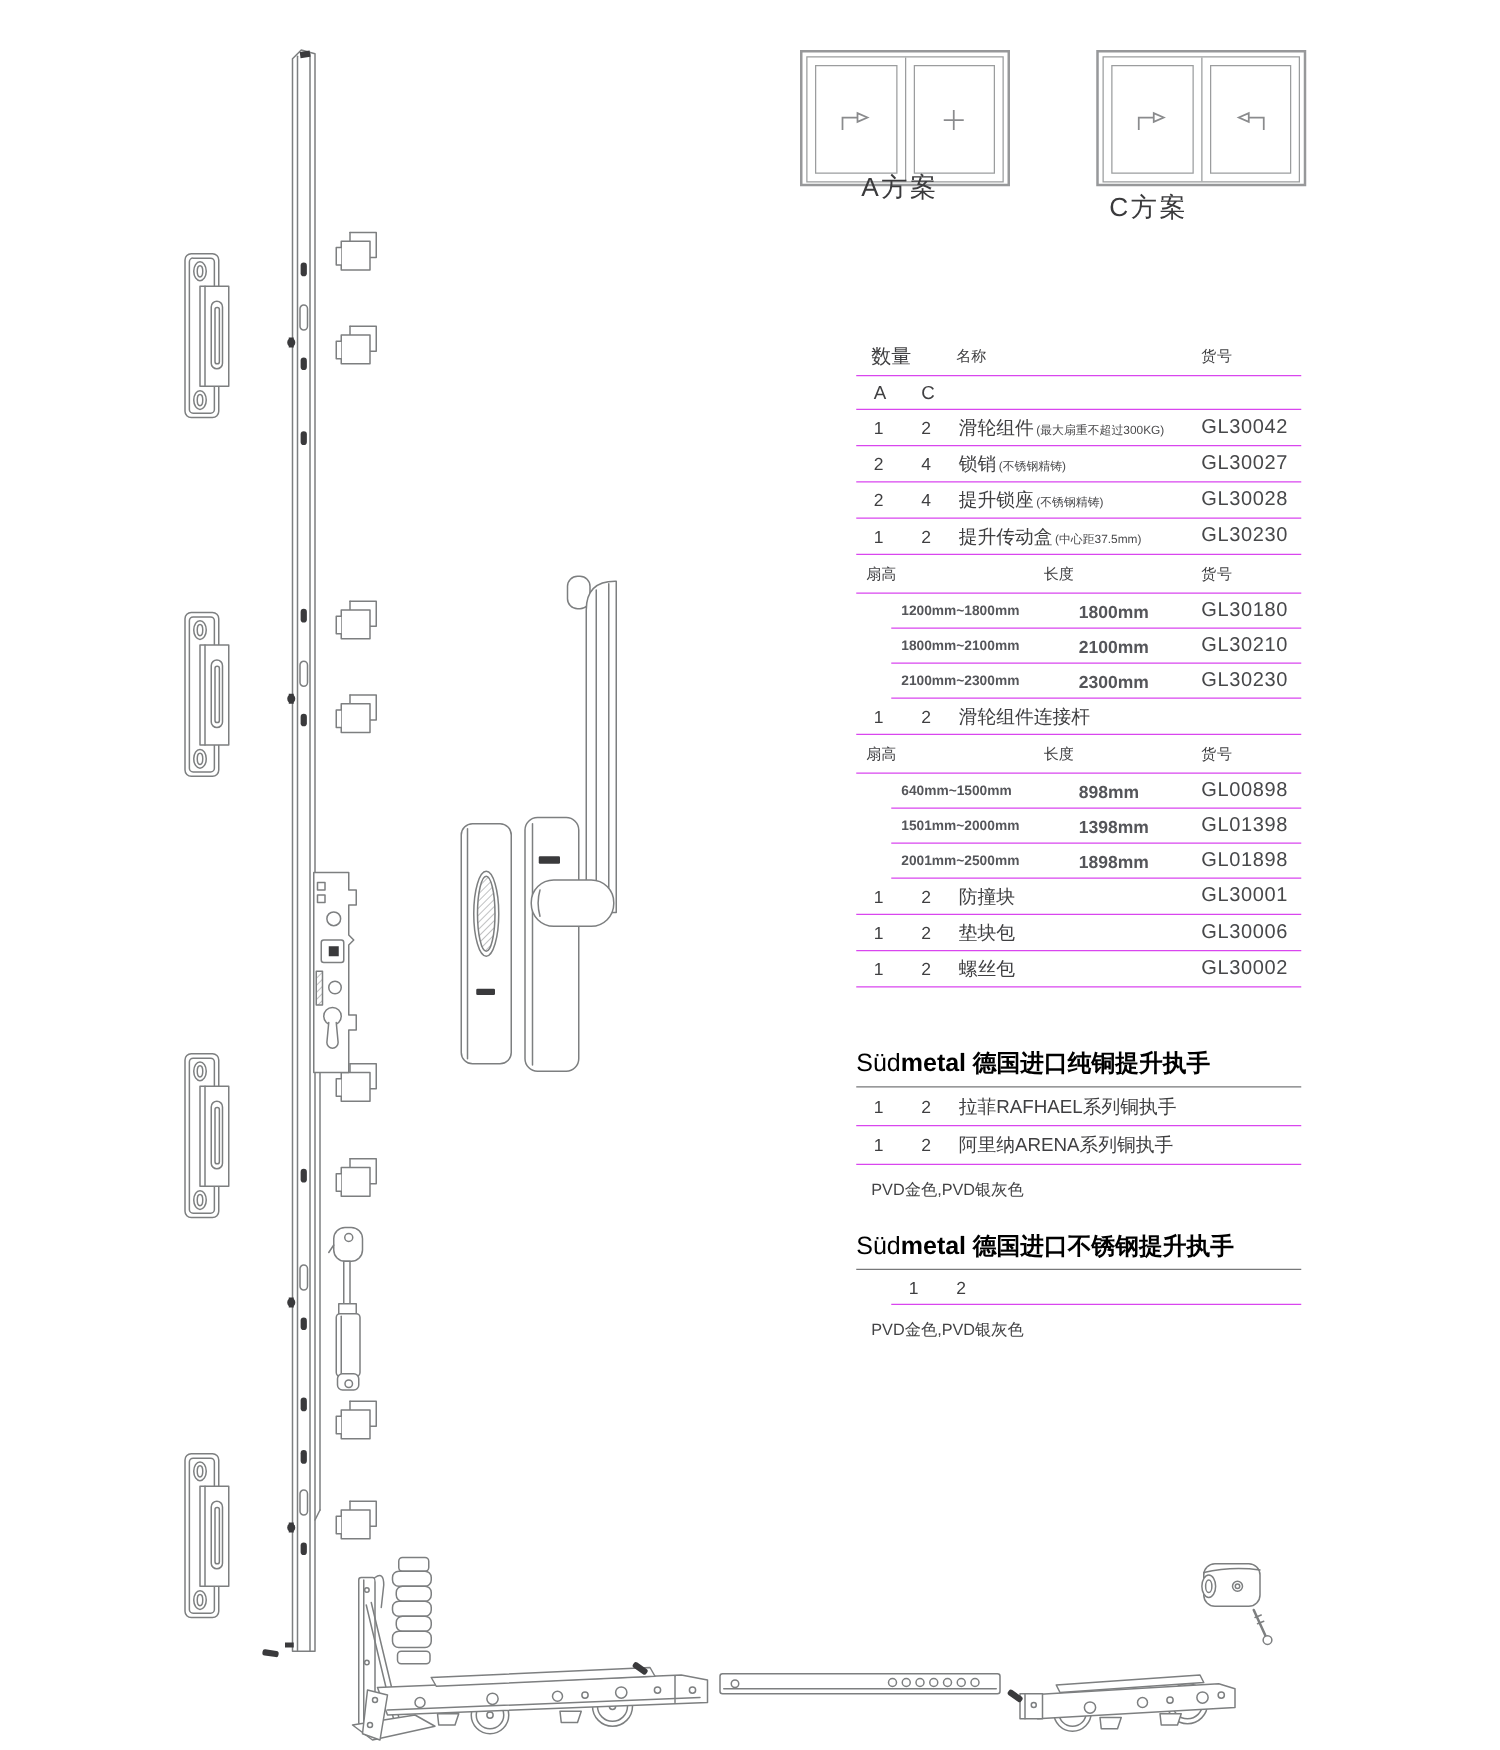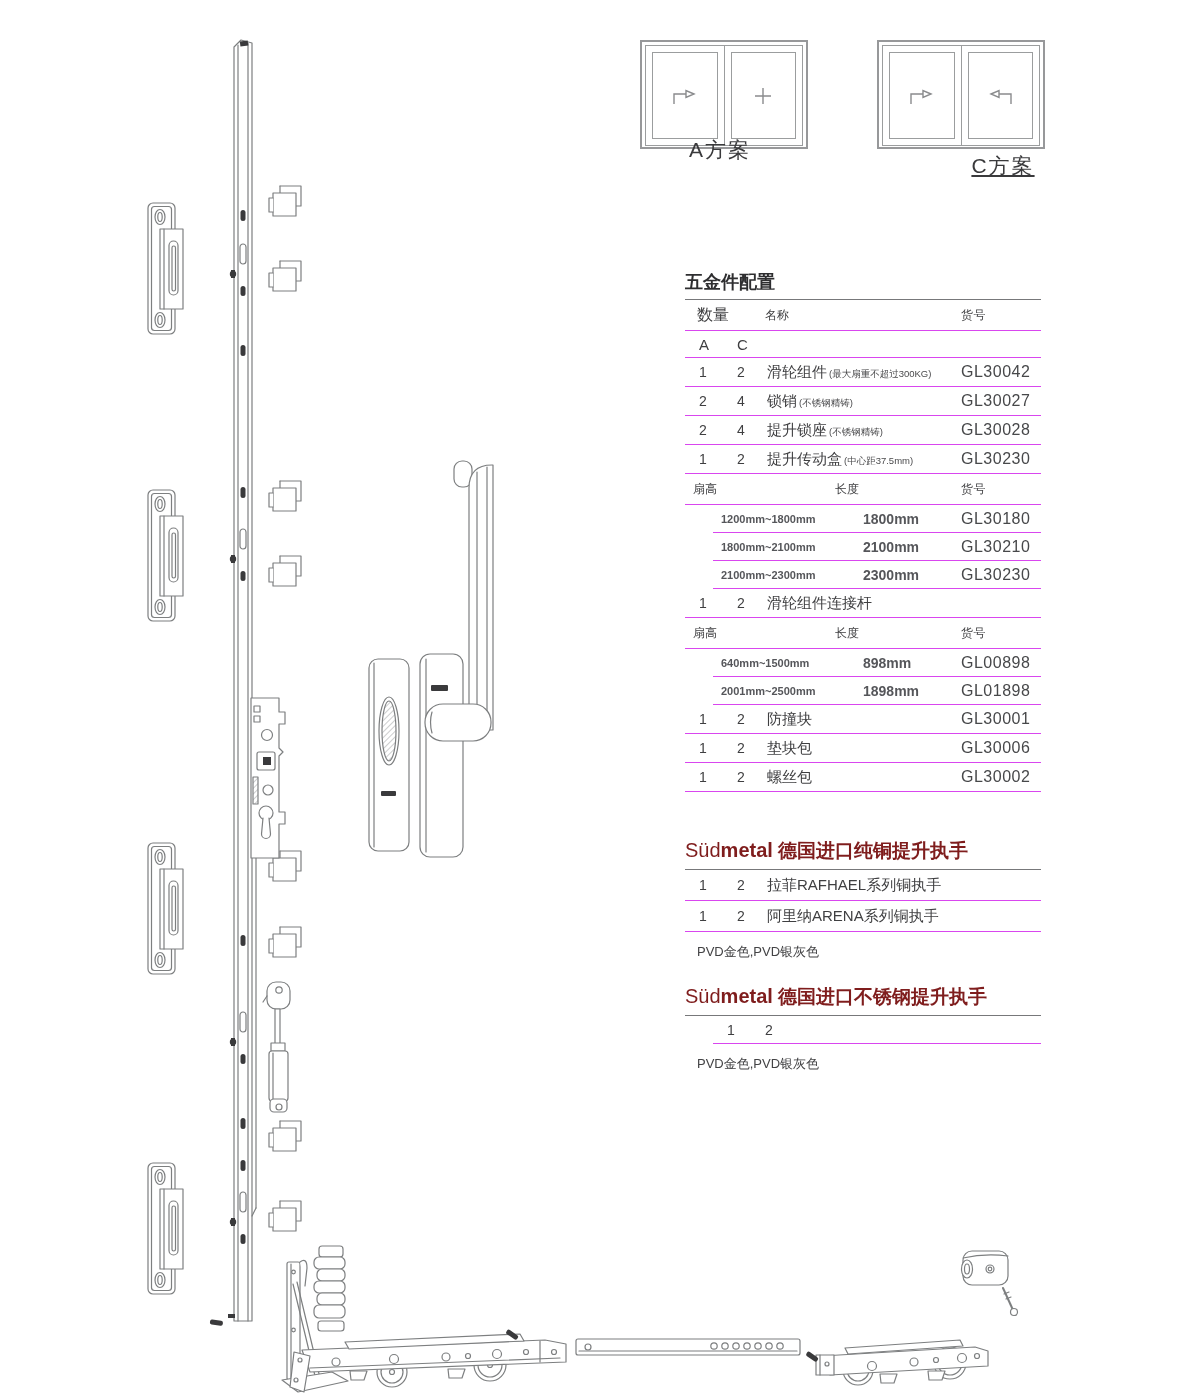--- a/index.html
+++ b/index.html
@@ -27,21 +27,21 @@
   .c-c{width:30px;font-size:14px;}
   .c-name{flex:1;font-size:15px;white-space:nowrap;}
   .c-name .note{font-size:9.5px;color:#4a4a4c;margin-left:2px;}
   .c-code{width:80px;font-size:16px;color:#47484a;letter-spacing:0.5px;}
   .c-sash{width:142px;padding-left:8px;font-size:11px;font-weight:bold;color:#55565a;}
   .c-len{flex:1;font-size:14px;font-weight:bold;color:#55565a;}
   .h16{font-size:12px;font-weight:normal;color:#3f3f41;}
   .r30{height:30px;} .r28{height:28px;} .r27{height:27px;margin-left:28px;} .r26{height:26px;}
   
   .brand-sec{position:absolute;left:685px;width:356px;}
-  .brand-head{font-size:19px;font-weight:bold;color:#7f1d1d;padding-bottom:5px;border-bottom:1.5px solid #77787a;white-space:nowrap;}
+  .brand-head{font-size:19px;font-weight:bold;color:#000000;padding-bottom:5px;border-bottom:1.5px solid #77787a;white-space:nowrap;}
   .brand-light{font-weight:normal;font-size:20px;}
   .brand-bold{font-weight:bold;font-size:20px;}
   .finish-note{font-size:13px;color:#434345;padding-left:12px;margin-top:11px;}
   
   .draw{position:absolute;left:0;top:0;}
 </style>
 </head>
 <body>
 
 <svg class="draw" width="1200" height="1400" viewBox="0 0 1200 1400" stroke="#7d7f80" stroke-width="1.2" fill="none" stroke-linejoin="round" stroke-linecap="round">
@@ -288,24 +288,23 @@
     </div>
     <div class="sash">
       <div class="glass"></div>
       <svg class="sym" viewBox="0 0 36 24">
         <path d="M29,20 V10 H10"></path>
           <polygon points="9,10 17,6.5 17,13.5"></polygon>
       </svg>
     </div>
   </div>
 </div>
-<div class="win-label" style="left:921px;top:152px;text-decoration:underline;">C方案</div>
+<div class="win-label" style="left:837px;top:152px;">C方案</div>
 
 <div class="hwtable">
-  <div class="tbl-title">五金件配置</div>
 
   <div class="trow r30">
     <span class="c-qty">数量</span>
     <span class="c-name h16">名称</span>
     <span class="c-code h16">货号</span>
   </div>
 
   <div class="trow r26">
     <span class="c-a" style="font-size:15px">A</span>
     <span class="c-c" style="font-size:15px">C</span>
@@ -370,20 +369,25 @@
     <span class="c-sash h16">扇高</span>
     <span class="c-len h16">长度</span>
     <span class="c-code h16">货号</span>
   </div>
   <div class="trow r27">
     <span class="c-sash">640mm~1500mm</span>
     <span class="c-len">898mm</span>
     <span class="c-code">GL00898</span>
   </div>
   <div class="trow r27">
+    <span class="c-sash">1501mm~2000mm</span>
+    <span class="c-len">1398mm</span>
+    <span class="c-code">GL01398</span>
+  </div>
+  <div class="trow r27">
     <span class="c-sash">2001mm~2500mm</span>
     <span class="c-len">1898mm</span>
     <span class="c-code">GL01898</span>
   </div>
 
   <div class="trow r28">
     <span class="c-a">1</span>
     <span class="c-c">2</span>
     <span class="c-name">防撞块</span>
     <span class="c-code">GL30001</span>

